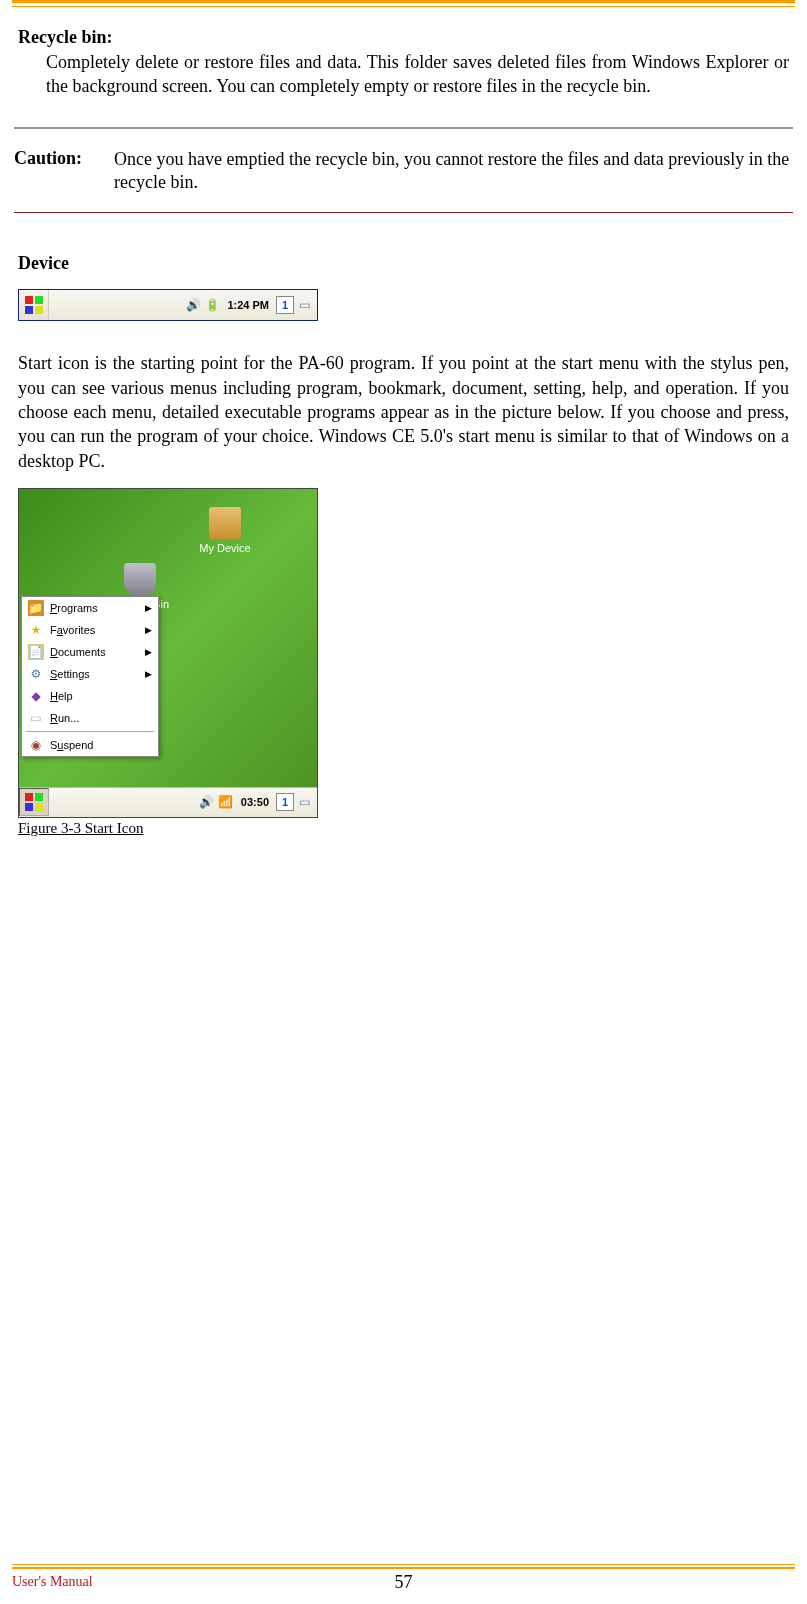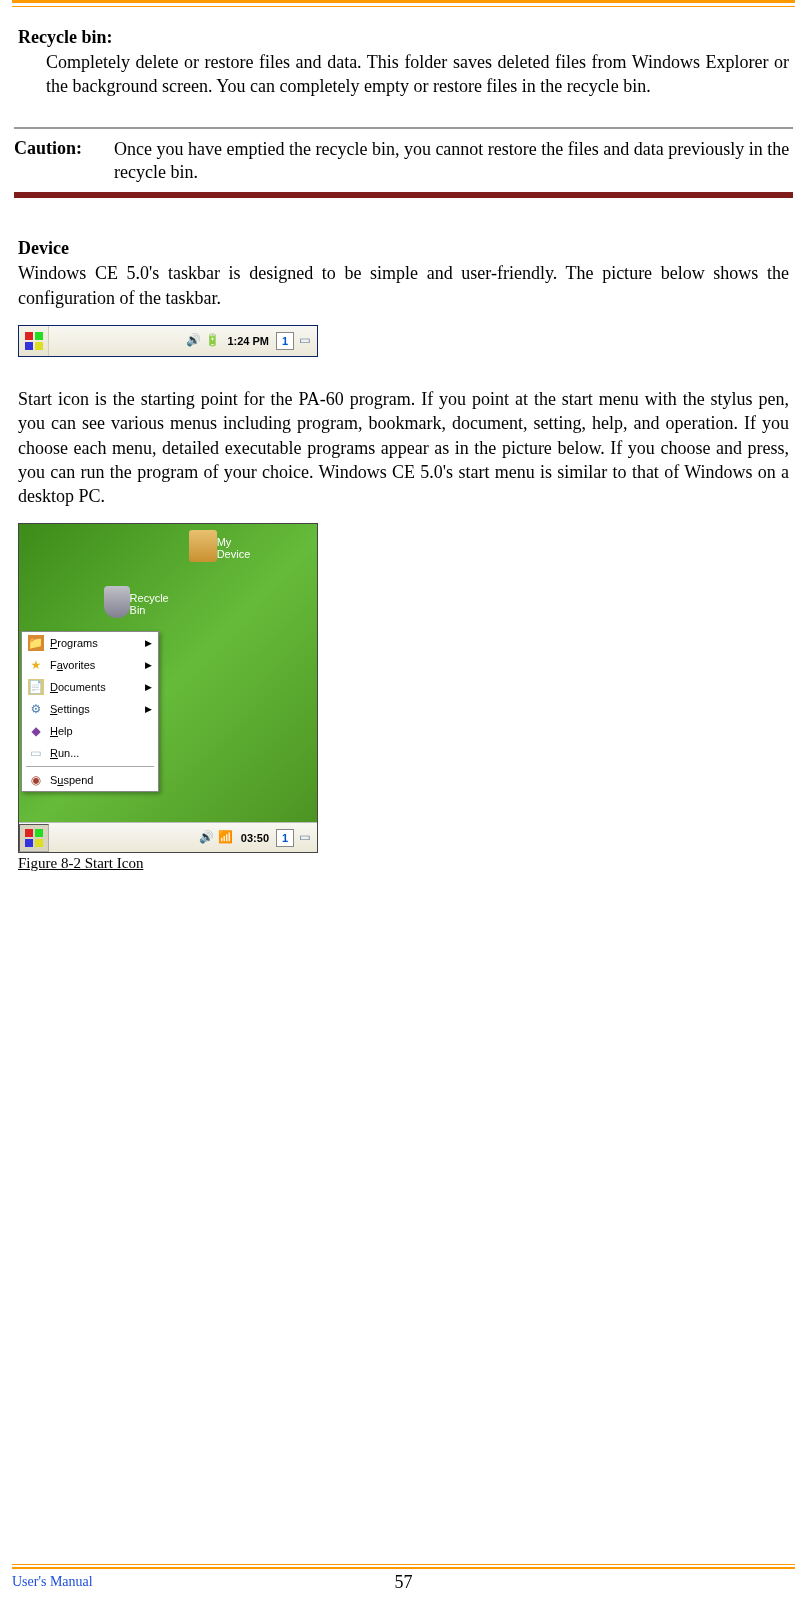--- a/index.html
+++ b/index.html
@@ -39,22 +39,22 @@
     }
     .caution-box {
       margin: 25px 2px 10px 2px;
     }
     .caution-top-line {
       border-top: 2px solid #999;
       margin-bottom: 1px;
     }
     .caution-row {
       display: flex;
-      border-bottom: 6px solid #7f1d1d;
-      padding: 8px 0;
+      border-bottom: 1px solid #7f1d1d;
+      padding: 18px 0;
     }
     .caution-label {
       font-weight: bold;
       width: 100px;
       flex-shrink: 0;
     }
     .caution-text {
       flex: 1;
       line-height: 1.3;
     }
@@ -153,26 +153,27 @@
     .desktop-area {
       position: absolute;
       top: 0;
       left: 0;
       right: 0;
       bottom: 30px;
     }
     .desktop-icon {
       position: absolute;
       display: flex;
-      flex-direction: row;
+      flex-direction: column;
       align-items: center;
       width: 72px;
       font-family: Tahoma, sans-serif;
       font-size: 11px;
       color: #fff;
+      margin-top: 12px;
     }
     .desktop-icon .icon-img {
       width: 32px;
       height: 32px;
       border-radius: 3px;
       margin-bottom: 3px;
       display: flex;
       align-items: center;
       justify-content: center;
     }
@@ -250,21 +251,21 @@
       border-bottom: 2px solid #ff9900;
       height: 5px;
       margin-bottom: 5px;
     }
     .footer-row {
       display: flex;
       justify-content: space-between;
       align-items: center;
     }
     .footer-label {
-      color: #1d4ed8;
+      color: #b91c1c;
       font-size: 14px;
     }
     .footer-page {
       font-size: 18px;
       position: absolute;
       left: 50%;
       transform: translateX(-50%);
     }
     .underline-letter {
       text-decoration: underline;
@@ -283,21 +284,20 @@
 <div class="caution-box">
   <div class="caution-top-line"></div>
   <div class="caution-row">
     <div class="caution-label">Caution:</div>
     <div class="caution-text">Once you have emptied the recycle bin, you cannot restore the files and data previously in the recycle bin.</div>
   </div>
 </div>
 
 <div class="section" style="margin-top:40px;">
   <div class="heading">Device</div>
-  <div class="para">Windows CE 5.0's taskbar is designed to be simple and user-friendly. The picture below shows the configuration of the taskbar.</div>
 
   <div class="taskbar-img">
     <div class="start-btn">
       <div class="win-flag"></div>
     </div>
     <div class="taskbar-spacer"></div>
     <div class="tray-icons">
       <div class="tray-icon" style="color:#4080c0;">🔊</div>
       <div class="tray-icon" style="color:#c06020;">🔋</div>
       <div class="tray-time">1:24 PM</div>
@@ -364,21 +364,21 @@
       <div class="taskbar-spacer"></div>
       <div class="tray-icons">
         <div class="tray-icon" style="color:#4080c0;">🔊</div>
         <div class="tray-icon" style="color:#c06020;">📶</div>
         <div class="tray-time">03:50</div>
         <div class="tray-box">1</div>
         <div class="tray-icon" style="color:#5070a0;">▭</div>
       </div>
     </div>
   </div>
-  <div class="figure-caption">Figure 8-2 Start Icon</div>
+  <div class="figure-caption">Figure 3-3 Start Icon</div>
 </div>
 
 <div class="footer">
   <div class="footer-line"></div>
   <div class="footer-row">
     <span class="footer-label">User's Manual</span>
     <span class="footer-page">57</span>
   </div>
 </div>
 

